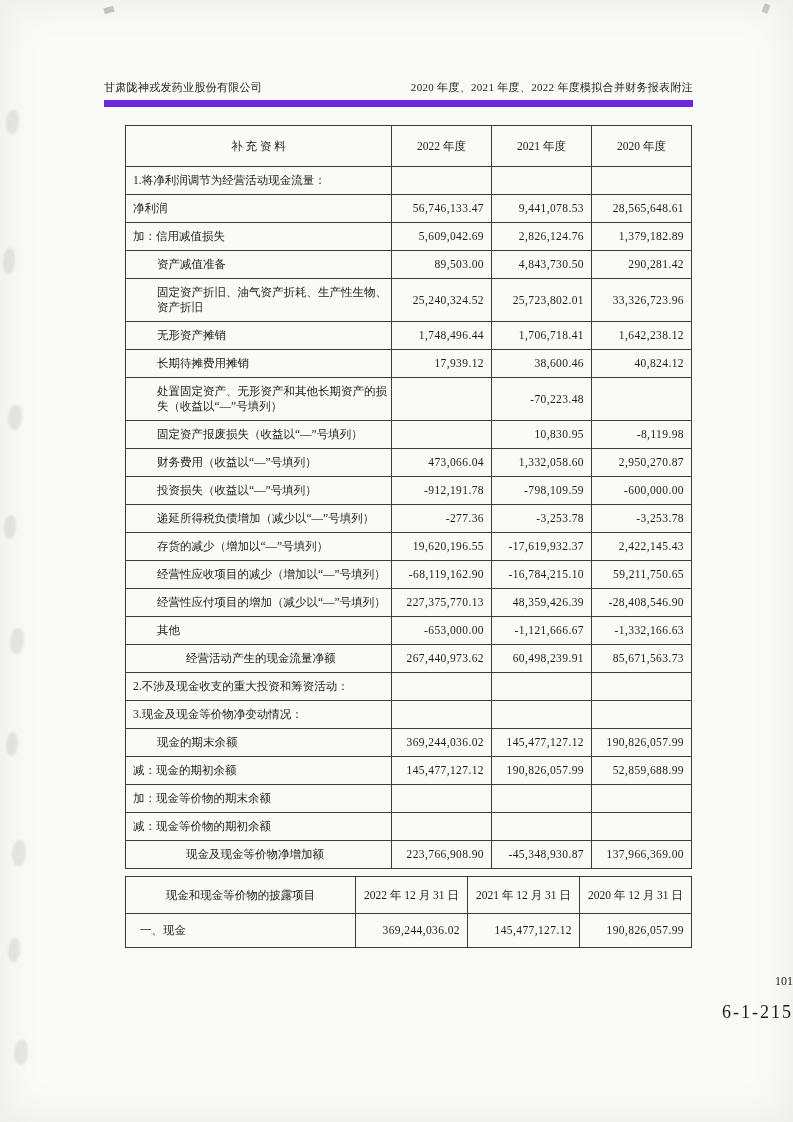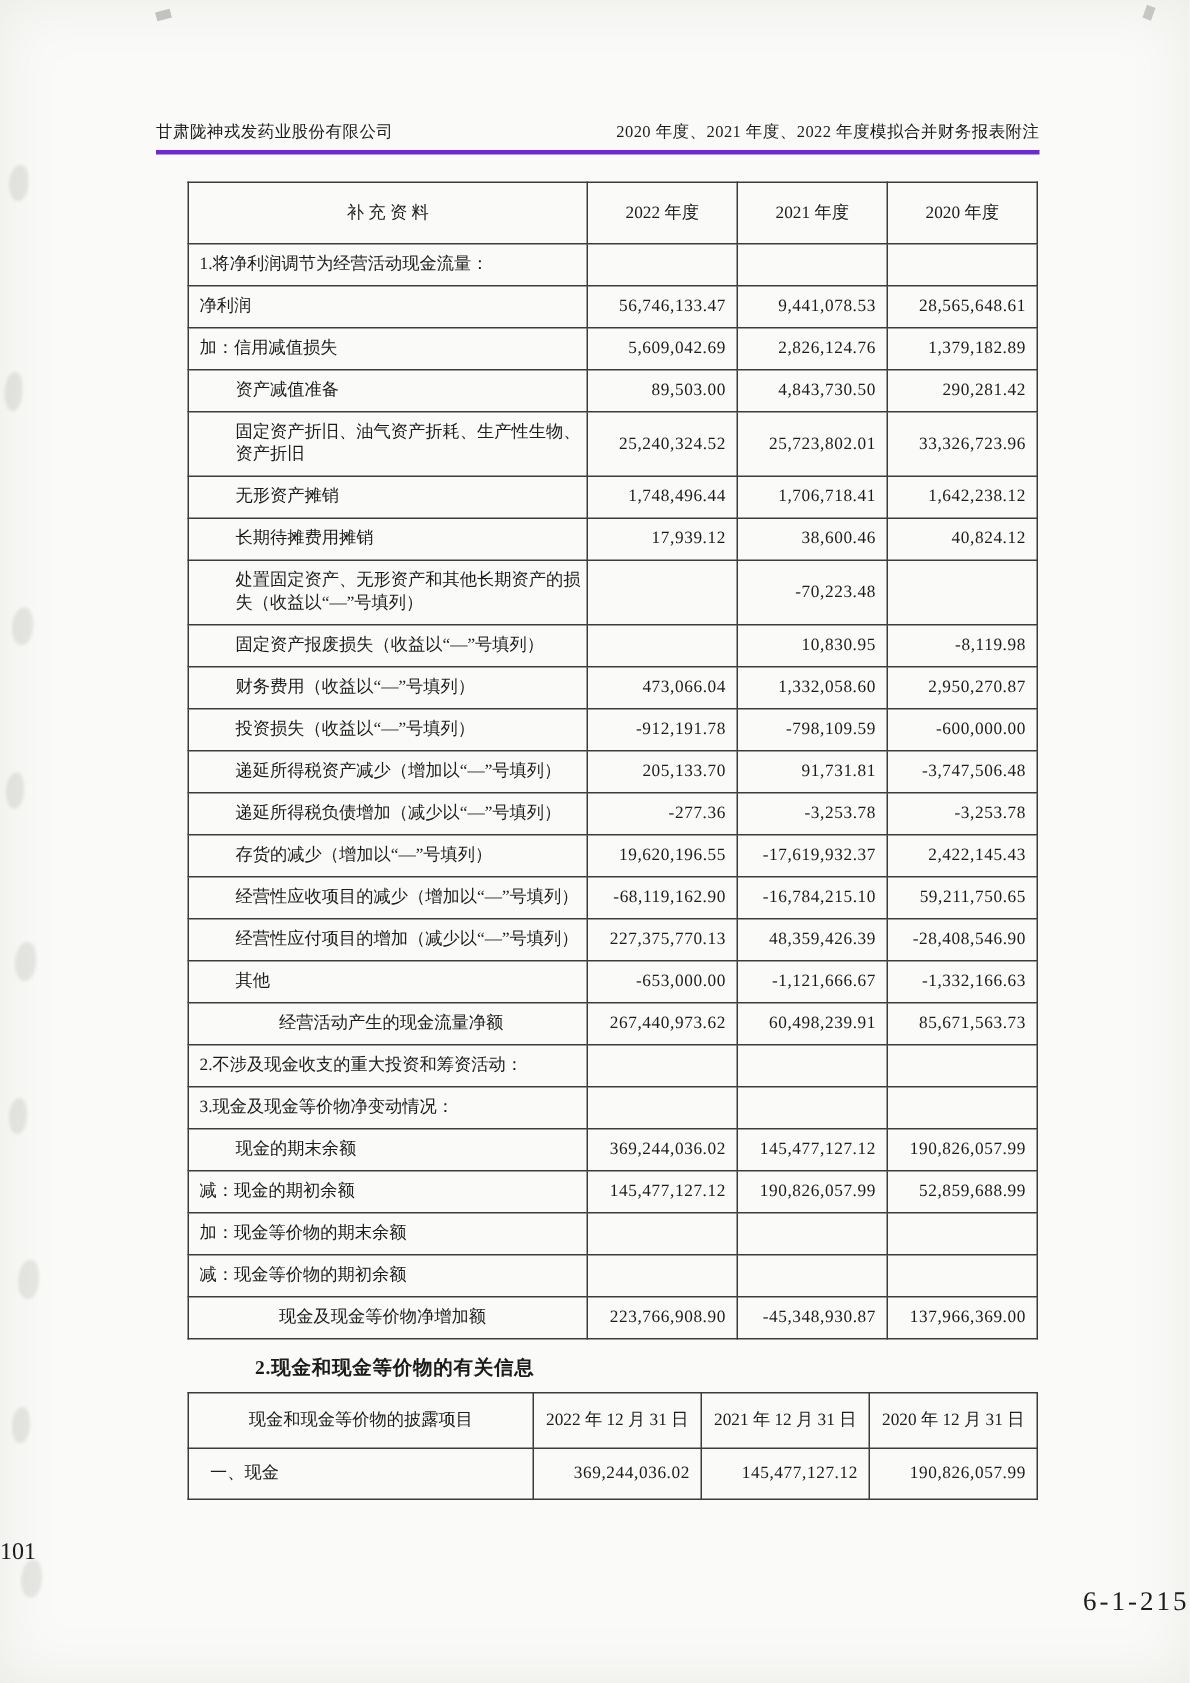--- a/index.html
+++ b/index.html
@@ -19,21 +19,21 @@
     position: absolute;
     inset: 0;
     box-shadow: inset 0 0 40px rgba(120,120,115,0.12);
   }
   
   .doc-header {
     margin: 80px 100px 0 104px;
     display: flex;
     justify-content: space-between;
     align-items: flex-end;
-    border-bottom: 3px solid #6d28d9;
+    border-bottom: 7px solid #6d28d9;
     padding-bottom: 5px;
     font-size: 11px;
     letter-spacing: 0.3px;
   }
   
   table.fin-table {
     border-collapse: collapse;
     table-layout: fixed;
     width: 566px;
     margin-left: 125px;
@@ -72,22 +72,22 @@
   #table2 td.value-cell { padding-top: 9px; padding-bottom: 9px; }
   #table2 th { height: 28px; }
   .section2-title {
     margin: 10px 0 0 170px;
     font-size: 13px;
     font-weight: bold;
     letter-spacing: 0.5px;
   }
   .page-number {
     margin-top: 26px;
-    text-align: left;
-    font-size: 16px;
+    text-align: right;
+    font-size: 12px;
   }
   .doc-code {
     margin-top: 13px;
     text-align: right;
     font-size: 18px;
     letter-spacing: 2px;
   }
   
   .artifact {
     position: absolute;
@@ -200,26 +200,20 @@
           <td class="value-cell">1,332,058.60</td>
           <td class="value-cell">2,950,270.87</td>
         </tr>
         <tr>
           <td class="label-cell indent-1">投资损失（收益以“—”号填列）</td>
           <td class="value-cell">-912,191.78</td>
           <td class="value-cell">-798,109.59</td>
           <td class="value-cell">-600,000.00</td>
         </tr>
         <tr>
-          <td class="label-cell indent-1">递延所得税资产减少（增加以“—”号填列）</td>
-          <td class="value-cell">205,133.70</td>
-          <td class="value-cell">91,731.81</td>
-          <td class="value-cell">-3,747,506.48</td>
-        </tr>
-        <tr>
           <td class="label-cell indent-1">递延所得税负债增加（减少以“—”号填列）</td>
           <td class="value-cell">-277.36</td>
           <td class="value-cell">-3,253.78</td>
           <td class="value-cell">-3,253.78</td>
         </tr>
         <tr>
           <td class="label-cell indent-1">存货的减少（增加以“—”号填列）</td>
           <td class="value-cell">19,620,196.55</td>
           <td class="value-cell">-17,619,932.37</td>
           <td class="value-cell">2,422,145.43</td>
@@ -286,21 +280,20 @@
         </tr>
         <tr>
           <td class="label-cell indent-2">现金及现金等价物净增加额</td>
           <td class="value-cell">223,766,908.90</td>
           <td class="value-cell">-45,348,930.87</td>
           <td class="value-cell">137,966,369.00</td>
         </tr>
       </tbody>
   </table>
 
-  <div class="section2-title">2.现金和现金等价物的有关信息</div>
 
   <table class="fin-table" id="table2">
     <colgroup>
       <col class="c-label">
         <col class="c-val">
         <col class="c-val">
         <col class="c-val">
     </colgroup>
     <thead>
       <tr>

